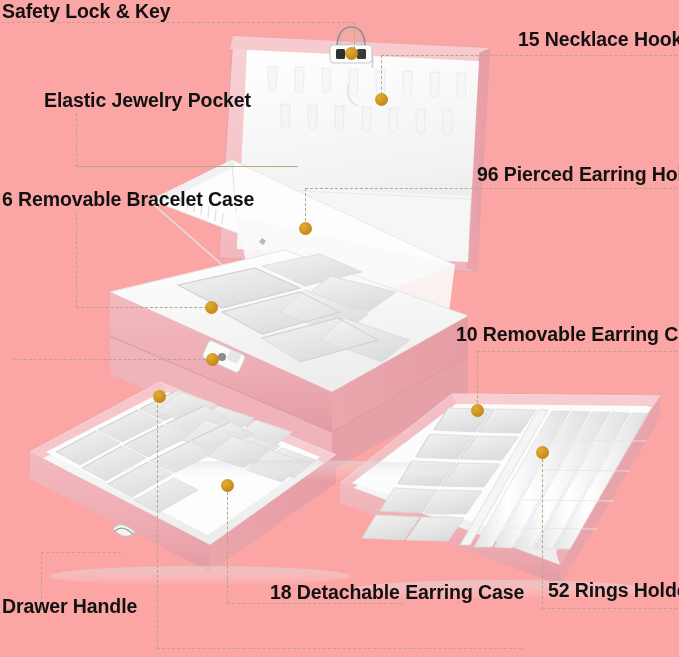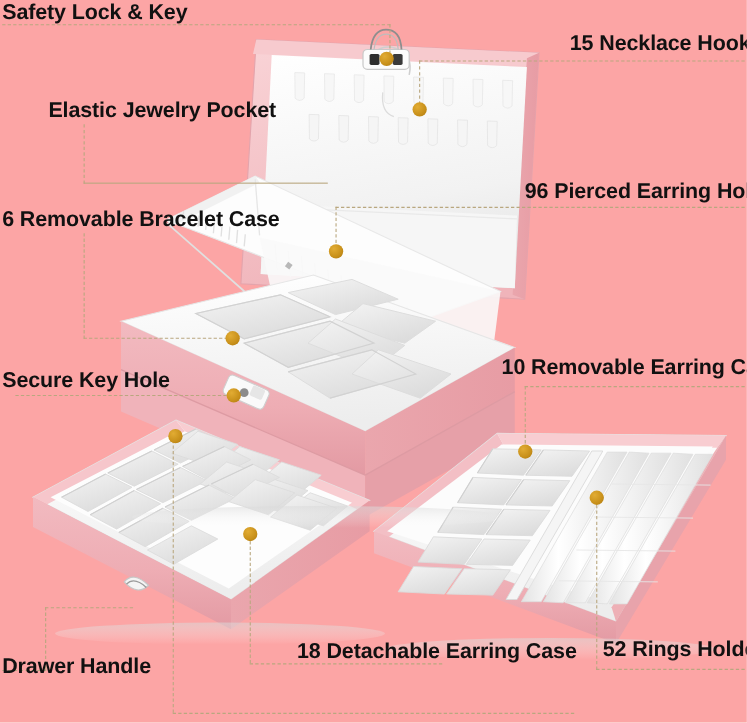--- a/index.html
+++ b/index.html
@@ -334,21 +334,20 @@
   <div class="label" style="left:477px;top:165px;">96 Pierced Earring Holes</div>
   <div class="lead-h" style="left:305px;top:188px;width:372px;"></div>
   <div class="lead-v" style="left:305px;top:188px;height:38px;"></div>
   <div class="dot" style="left:299px;top:222px;"></div>
 
   <div class="label" style="left:2px;top:190px;">6 Removable Bracelet Case</div>
   <div class="lead-v" style="left:76px;top:212px;height:96px;"></div>
   <div class="lead-h" style="left:76px;top:307px;width:136px;"></div>
   <div class="dot" style="left:205px;top:301px;"></div>
 
-  <div class="label" style="left:2px;top:337px;">Secure Key Hole</div>
   <div class="lead-h" style="left:14px;top:359px;width:202px;"></div>
   <div class="dot" style="left:206px;top:353px;"></div>
 
   <div class="label" style="left:456px;top:325px;">10 Removable Earring Case</div>
   <div class="lead-h" style="left:477px;top:351px;width:200px;"></div>
   <div class="lead-v" style="left:477px;top:351px;height:57px;"></div>
   <div class="dot" style="left:471px;top:404px;"></div>
 
   <div class="dot" style="left:536px;top:446px;"></div>
   <div class="lead-v" style="left:542px;top:459px;height:150px;"></div>

